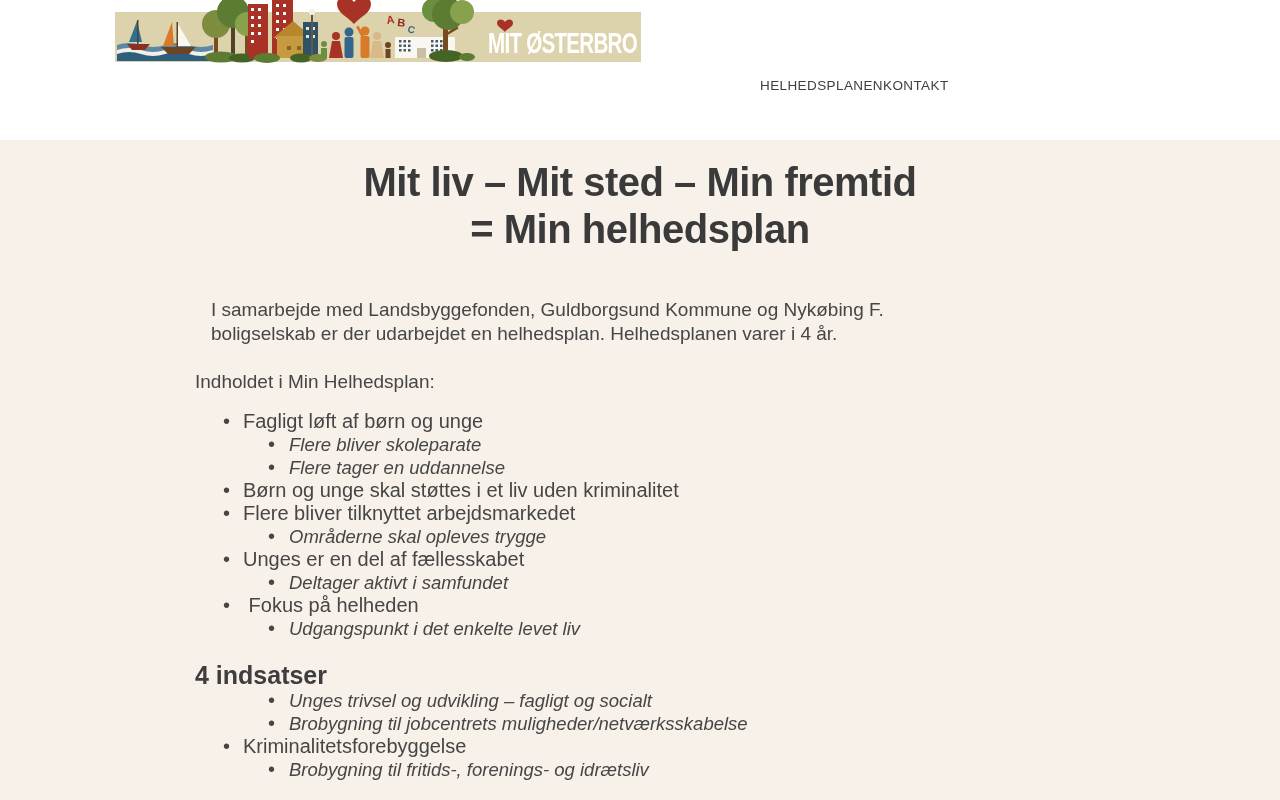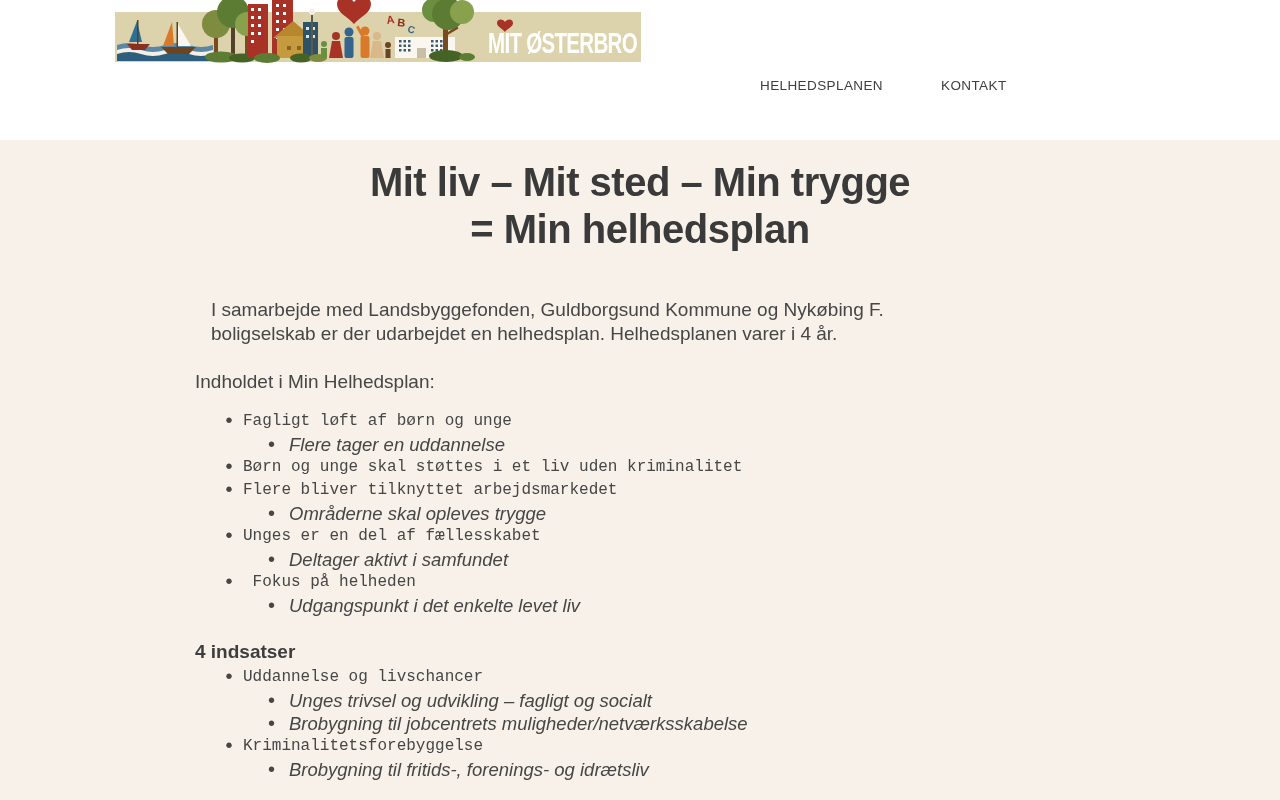--- a/index.html
+++ b/index.html
@@ -8,44 +8,44 @@
     width: 1280px; height: 800px; overflow: hidden;
     background: #ffffff;
     font-family: "Liberation Sans", sans-serif;
     color: #474747;
   }
 
   
   .site-header { position: relative; width: 1280px; height: 140px; background: #ffffff; }
   .logo-banner { position: absolute; left: 115px; top: 0; width: 526px; height: 68px; cursor: pointer; }
   .logo-banner svg { display: block; width: 526px; height: 68px; }
-  .main-nav { position: absolute; left: 760px; top: 78px; display: flex; gap: 58px; }
+  .main-nav { position: absolute; left: 760px; top: 78px; display: flex; }
   .main-nav a {
     font-size: 13.5px; line-height: 16px; letter-spacing: 0.4px;
     color: #3f3f3f; text-decoration: none; cursor: pointer; white-space: nowrap;
   }
 
   
   .page-main { width: 1280px; height: 660px; background: #f7f1e9; }
   .page-title {
     margin: 0; padding-top: 19px;
     text-align: center;
     font-size: 40px; line-height: 47px; font-weight: 700;
     letter-spacing: -0.5px; color: #3a3a3a;
   }
   .content {
     margin: 45px 0 0 195px; width: 840px;
     font-size: 19px; line-height: 24px; color: #464646;
   }
   .intro { margin: 16px; }
   .list-heading { margin: 24px 0 16px; }
-  .section-heading { margin: 23px 0 0; font-weight: 700; font-size: 19px; color: #3e3e3e; }
+  .section-heading { margin: 23px 0 0; font-weight: 700; font-size: 25px; color: #3e3e3e; }
   ul.plan-list { list-style: none; margin: 2px 0 0; padding: 0; }
   ul.plan-list li { position: relative; line-height: 23px; white-space: pre-wrap; }
-  ul.plan-list li.lvl1 { padding-left: 48px; font-size: 16px; font-family: Liberation Mono, monospace; }
+  ul.plan-list li.lvl1 { padding-left: 48px; font-size: 20px; }
   ul.plan-list li.lvl2 { padding-left: 94px; font-size: 18.5px; font-style: italic; }
   ul.plan-list li::before {
     content: "\2022"; position: absolute; top: 0;
     font-style: normal; font-size: 20px; color: #464646;
   }
   ul.plan-list li.lvl1::before { left: 28px; }
   ul.plan-list li.lvl2::before { left: 73px; }
 </style>
 </head>
 <body>
@@ -183,40 +183,40 @@
     </svg>
   </div>
 
   <nav class="main-nav">
     <a href="#">HELHEDSPLANEN</a>
     <a href="#">KONTAKT</a>
   </nav>
 </header>
 
 <main class="page-main">
-  <h1 class="page-title"><span>Mit liv – Mit sted – Min trygge</span><br><span>= Min helhedsplan</span></h1>
+  <h1 class="page-title"><span>Mit liv – Mit sted – Min fremtid</span><br><span>= Min helhedsplan</span></h1>
 
   <div class="content">
     <p class="intro"><span>I samarbejde med Landsbyggefonden, Guldborgsund Kommune og Nykøbing F.</span><br><span>boligselskab er der udarbejdet en helhedsplan. Helhedsplanen varer i 4 år.</span></p>
 
     <p class="list-heading">Indholdet i Min Helhedsplan:</p>
     <ul class="plan-list">
         <li class="lvl1">Fagligt løft af børn og unge</li>
+        <li class="lvl2">Flere bliver skoleparate</li>
         <li class="lvl2">Flere tager en uddannelse</li>
         <li class="lvl1">Børn og unge skal støttes i et liv uden kriminalitet</li>
         <li class="lvl1">Flere bliver tilknyttet arbejdsmarkedet</li>
         <li class="lvl2">Områderne skal opleves trygge</li>
         <li class="lvl1">Unges er en del af fællesskabet</li>
         <li class="lvl2">Deltager aktivt i samfundet</li>
         <li class="lvl1"> Fokus på helheden</li>
         <li class="lvl2">Udgangspunkt i det enkelte levet liv</li>
       </ul>
 
     <p class="section-heading">4 indsatser</p>
     <ul class="plan-list">
-        <li class="lvl1">Uddannelse og livschancer</li>
         <li class="lvl2">Unges trivsel og udvikling – fagligt og socialt</li>
         <li class="lvl2">Brobygning til jobcentrets muligheder/netværksskabelse</li>
         <li class="lvl1">Kriminalitetsforebyggelse</li>
         <li class="lvl2">Brobygning til fritids-, forenings- og idrætsliv</li>
       </ul>
   </div>
 </main>
 
 </body></html>

